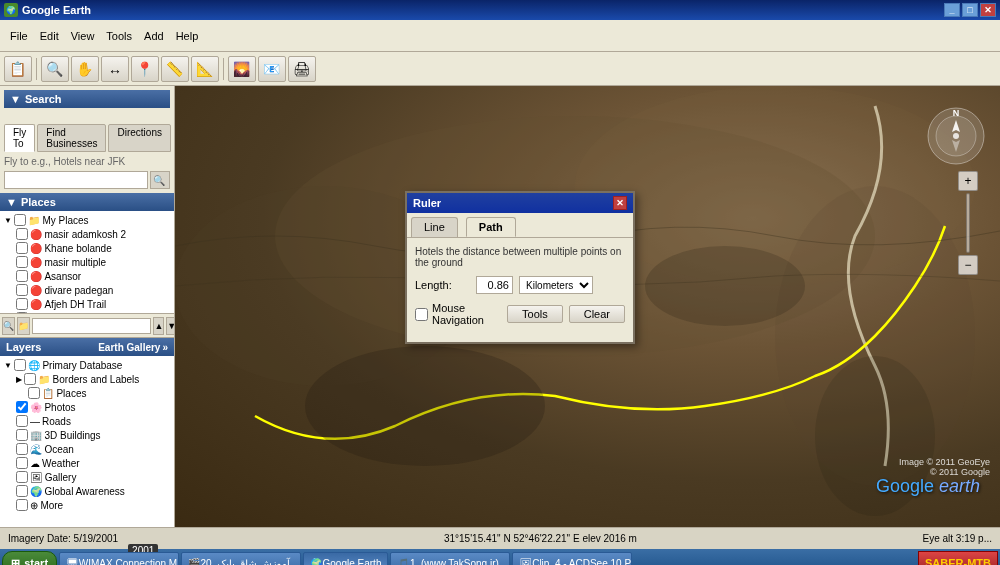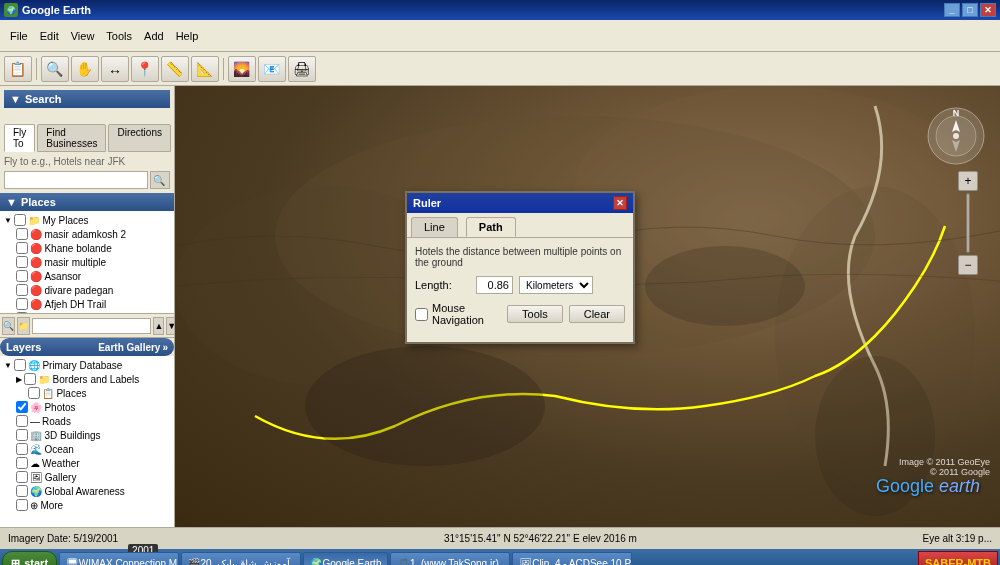--- a/index.html
+++ b/index.html
@@ -215,21 +215,20 @@
     .layers-header {
       background: linear-gradient(to bottom, #4a6fa5, #2a4f85);
       color: white;
       padding: 3px 6px;
       font-size: 11px;
       font-weight: bold;
       display: flex;
       align-items: center;
       justify-content: space-between;
       cursor: pointer;
-      border-radius: 9px;
     }
     .layers-header-right {
       font-size: 10px;
       display: flex;
       align-items: center;
       gap: 2px;
     }
     .layers-tree {
       flex: 1;
       overflow-y: auto;

